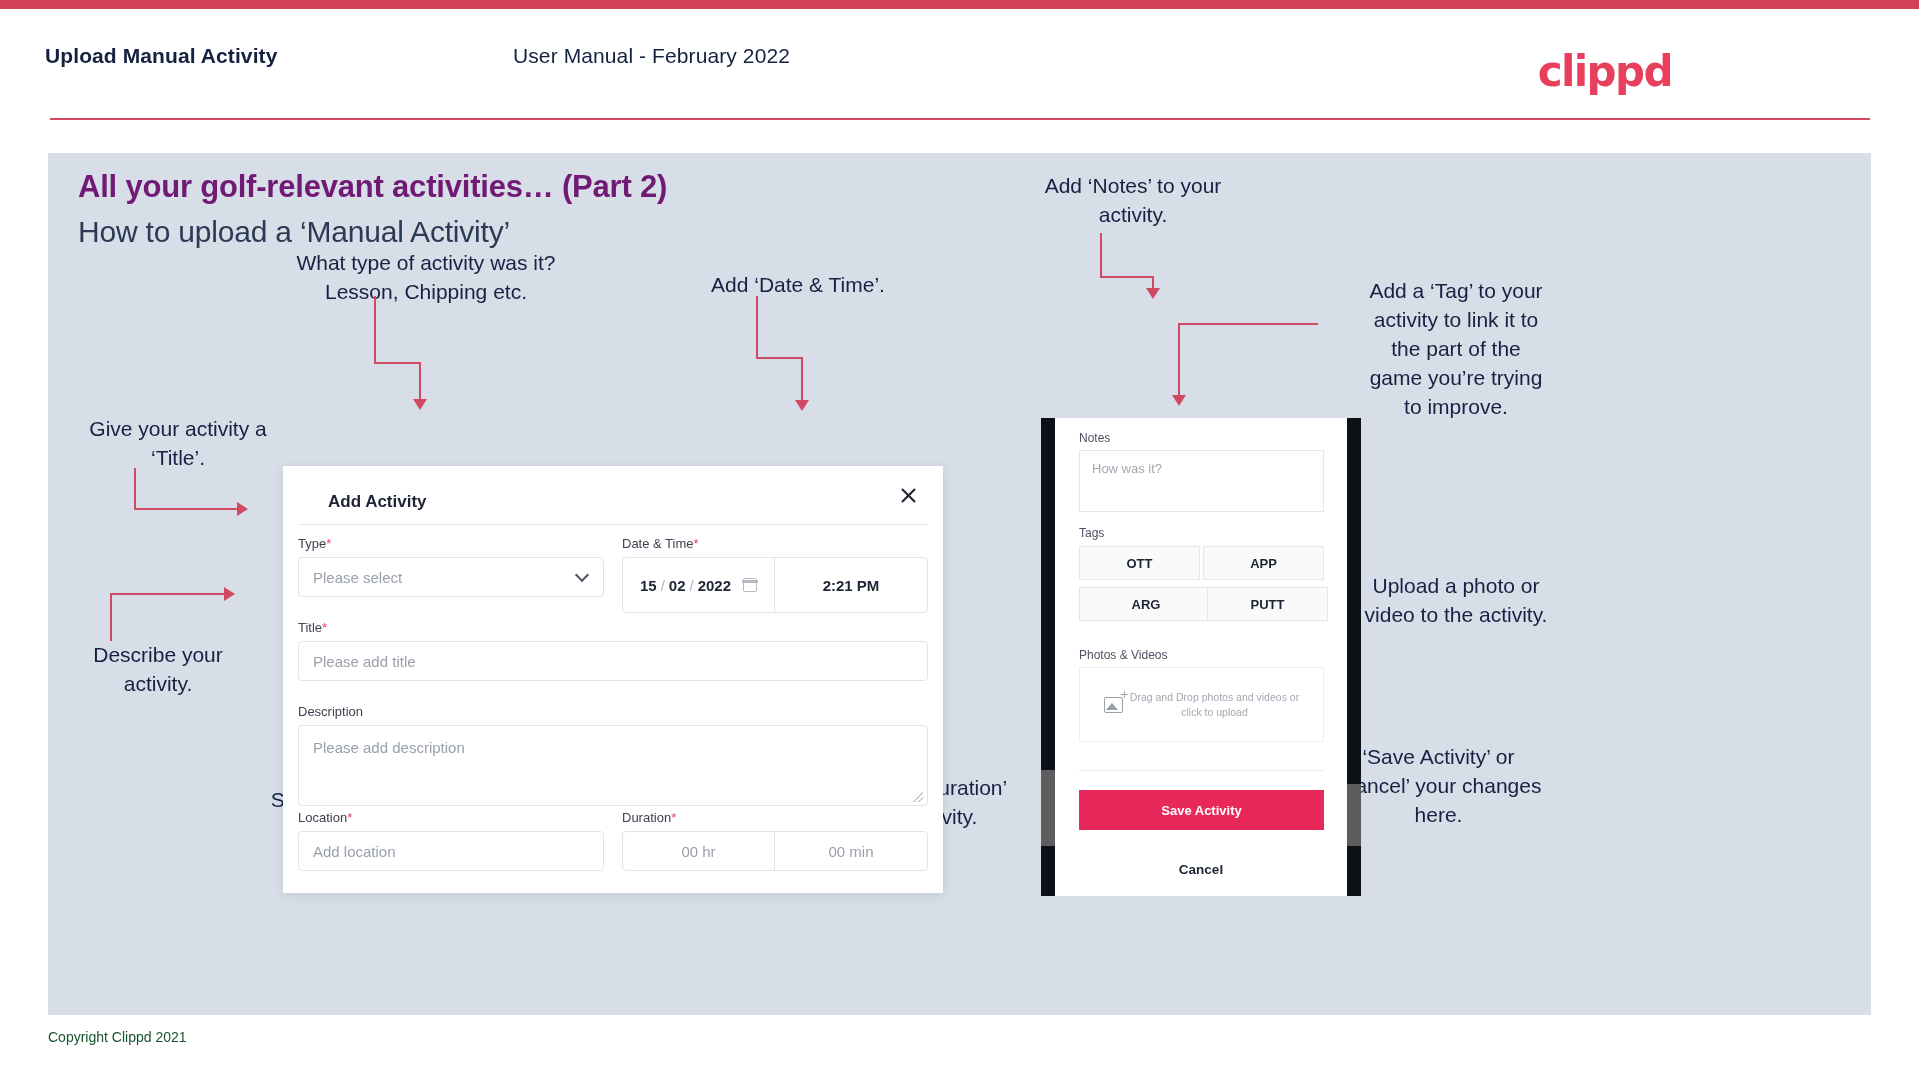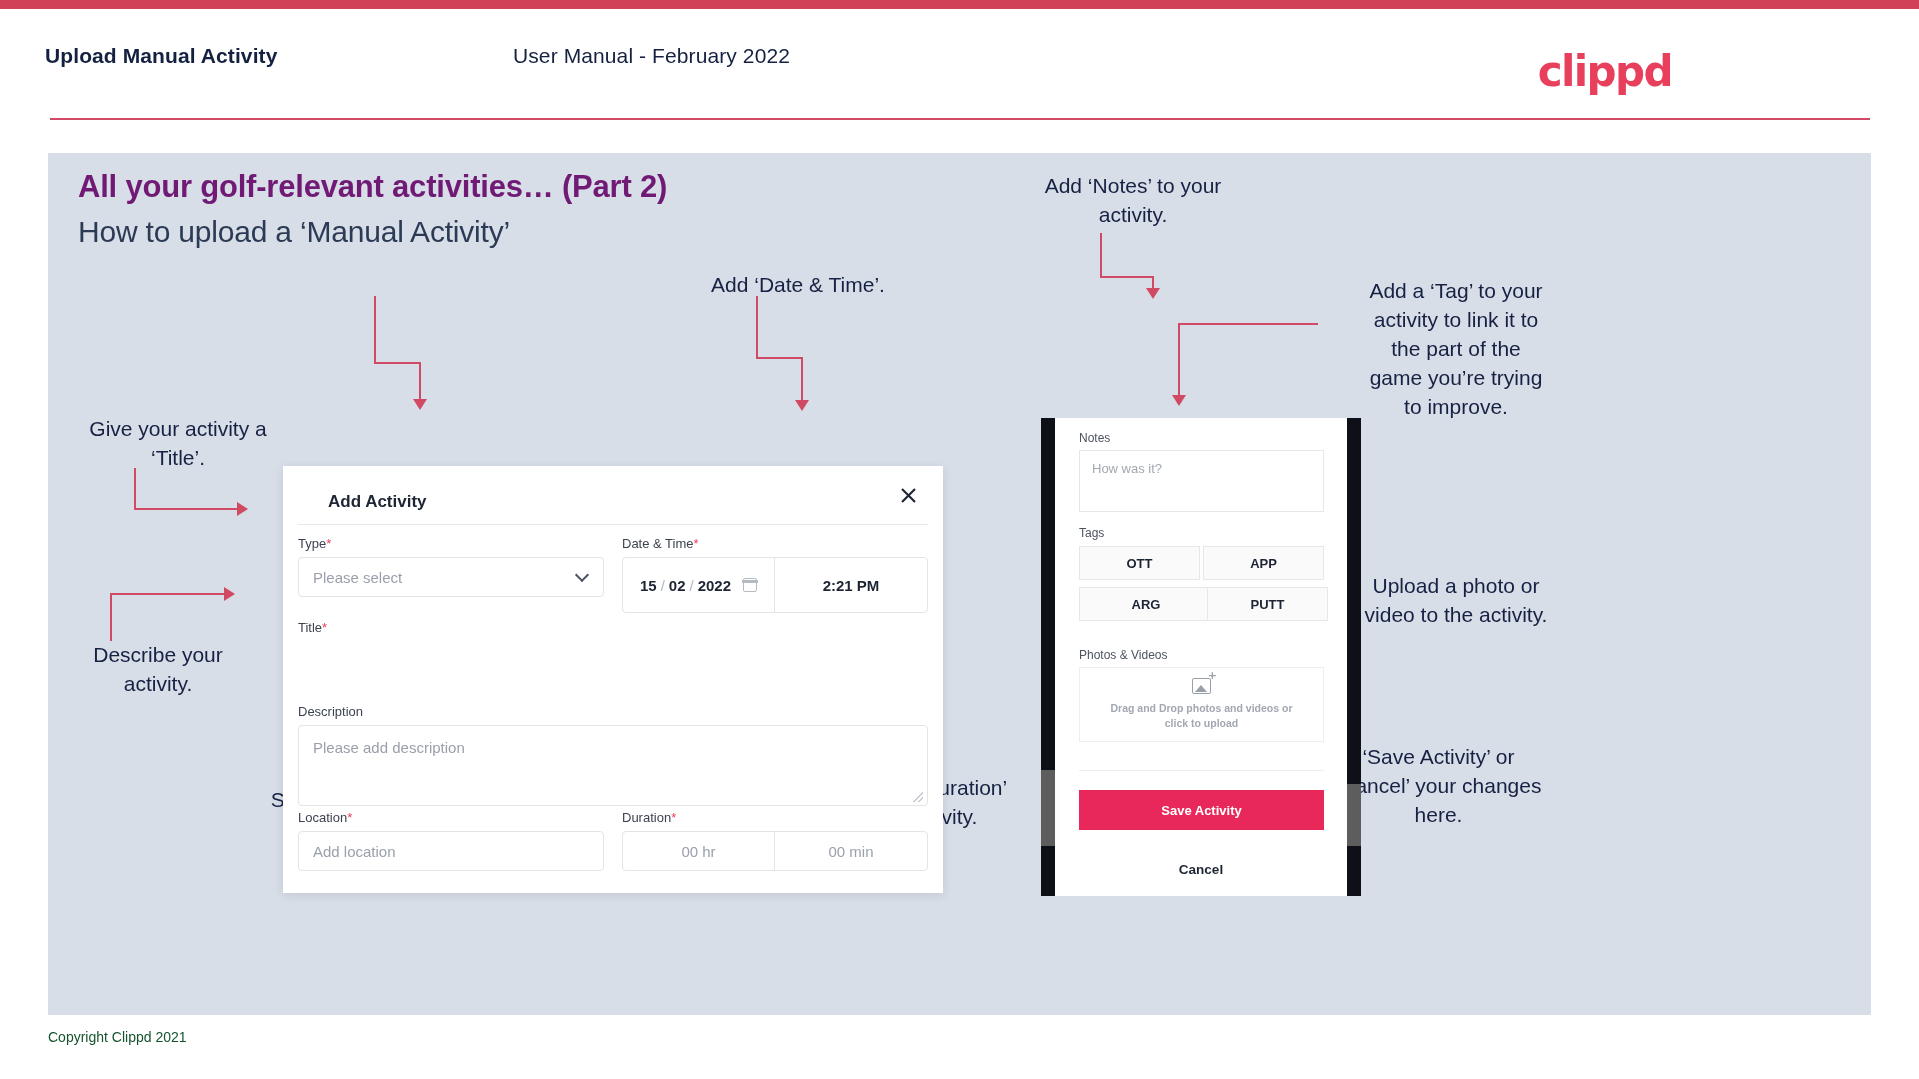--- a/index.html
+++ b/index.html
@@ -180,23 +180,22 @@
     position:absolute; border:1px solid #e6e7ea; background:#fff;
     font-size:13px; color:#a3a7b0; padding:10px 0 0 12px;
   }
   .tag-btn {
     position:absolute; border:1px solid #e6e7ea; background:#fafafb;
     display:flex; align-items:center; justify-content:center;
     font-size:13px; font-weight:700; color:#1d2433; cursor:pointer;
   }
   .drop-zone {
     position:absolute; border:1px solid #eceef0; background:#fff;
-    display:flex; flex-direction:column; align-items:center; justify-content:center;
+    display:flex; flex-direction:row; align-items:center; justify-content:center;
     gap:7px;
-    font-weight:bold;
   }
   .dz-ico {
     width:19px; height:16px; border:1.8px solid #9aa0aa; border-radius:2px;
     position:relative;
   }
   .dz-ico::after {
     content:"+"; position:absolute; right:-7px; top:-9px; font-size:11px; color:#9aa0aa;
     font-family:"DejaVu Sans", sans-serif; line-height:1;
   }
   .dz-ico::before {
@@ -231,20 +230,22 @@
   <div class="hdr-sub">User Manual - February 2022</div>
   <div class="logo">clippd</div>
 </div>
 <div class="hdr-rule"></div>
 
 <div class="slide">
 
   <div class="title-main">All your golf-relevant activities… (Part 2)</div>
   <div class="title-sub">How to upload a ‘Manual Activity’</div>
 
+  <div class="note" style="left:223px; top:95px; width:310px;">What type of activity was it?
+Lesson, Chipping etc.</div>
   <div class="note" style="left:600px; top:117px; width:300px;">Add ‘Date &amp; Time’.</div>
   <div class="note" style="left:-20px; top:261px; width:300px;">Give your activity a
 ‘Title’.</div>
   <div class="note" style="left:-15px; top:487px; width:250px;">Describe your
 activity.</div>
   <div class="note" style="left:160px; top:632px; width:330px;">Specify the ‘Location’.</div>
   <div class="note" style="left:700px; top:620px; width:320px;">Specify the ‘Duration’
 of your activity.</div>
   <div class="note" style="left:935px; top:18px; width:300px;">Add ‘Notes’ to your
 activity.</div>
@@ -336,20 +337,23 @@
         <span class="cal-ico"></span>
       </div>
       <div class="dt-time">
         <span>2:21 PM</span>
       </div>
     </div>
 
     <div class="fld-label" style="left:15px; top:154px;">
       <span>Title</span><span class="req">*</span>
     </div>
+    <div class="inp" style="left:15px; top:175px; width:630px; height:40px;">
+      <span>Please add title</span>
+    </div>
 
     <div class="fld-label" style="left:15px; top:238px;">
       <span>Description</span>
     </div>
     <div class="ta" style="left:15px; top:259px; width:630px; height:81px;">
       <span>Please add description</span>
       <span class="ta-grip"></span>
     </div>
 
     <div class="fld-label" style="left:15px; top:344px;">

